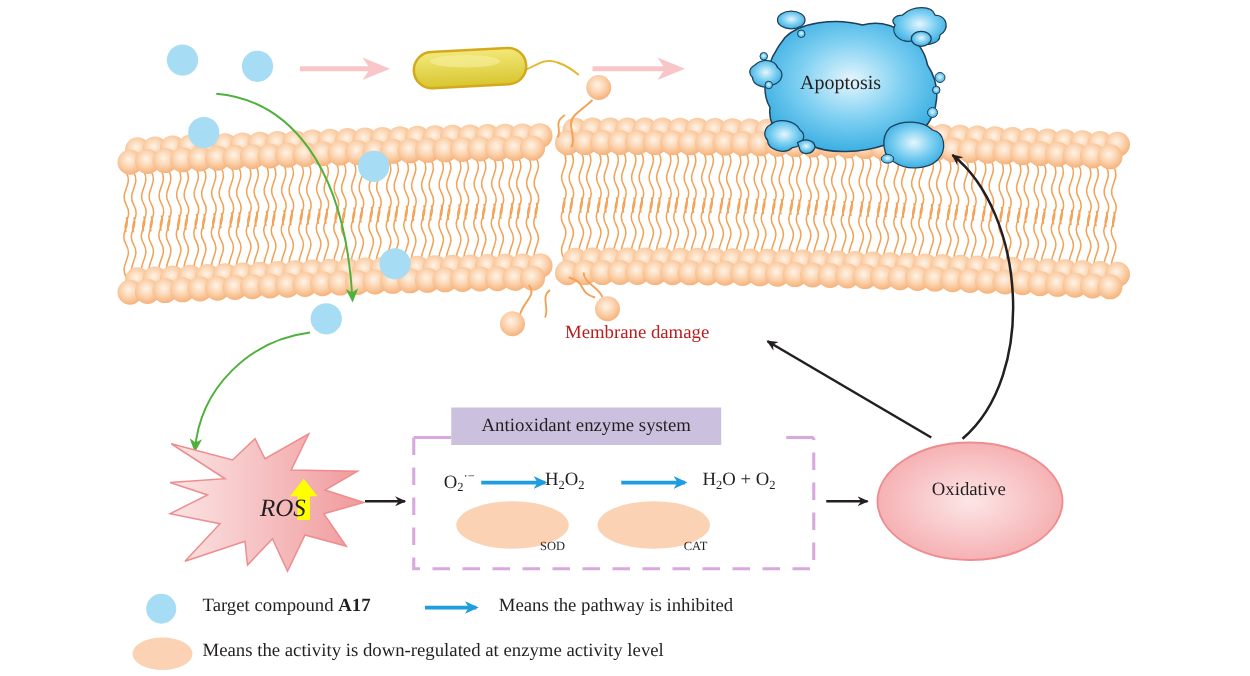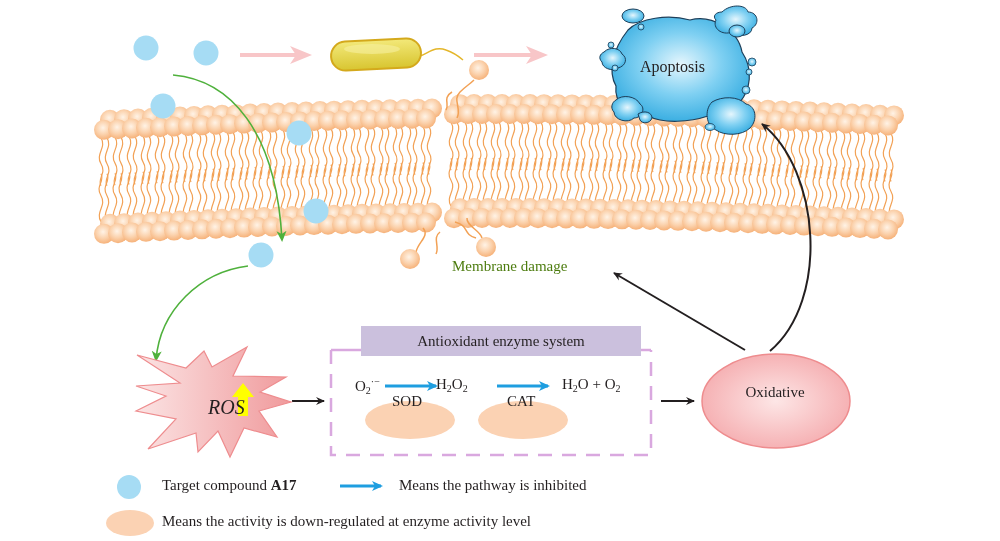--- a/index.html
+++ b/index.html
@@ -1,27 +1,27 @@
 <!DOCTYPE html>
 <html><head>
 <meta charset="utf-8">
 <style>
   html, body { margin: 0; padding: 0; background: #ffffff; }
   body { width: 1000px; height: 541px; position: relative; overflow: hidden; font-family: "Liberation Serif", "DejaVu Serif", serif; }
   #diagram { position: absolute; left: 0; top: 0; width: 1000px; height: 541px; }
   .lbl { position: absolute; color: #231f20; font-family: "Liberation Serif", "DejaVu Serif", serif; white-space: nowrap; }
   .apop-label { left: 640px; top: 58px; font-size: 16px; text-align: center; }
-  .damage-label { left: 452px; top: 258px; font-size: 15px; color: #4d7c0f; }
-  .enzyme-header { position: absolute; left: 361px; top: 326px; width: 280px; height: 30px; background: #cbc0dd; display: flex; align-items: center; justify-content: center; font-size: 15px; color: #231f20; }
+  .damage-label { left: 452px; top: 258px; font-size: 15px; color: #b91c1c; }
+  .enzyme-header { position: absolute; left: 361px; top: 326px; width: 216px; height: 30px; background: #cbc0dd; display: flex; align-items: center; justify-content: center; font-size: 15px; color: #231f20; }
   .ros-label { left: 208px; top: 396px; font-size: 20px; font-style: italic; }
   .ox-label { left: 700px; top: 382px; width: 150px; text-align: center; font-size: 15px; line-height: 21px; }
   .rxn { top: 376px; font-size: 15px; }
   .rxn sub { font-size: 10px; vertical-align: -3px; }
   .rxn sup { font-size: 10px; vertical-align: 6px; }
-  .enz-label { font-size: 15px; top: 393px; }
+  .enz-label { font-size: 10px; top: 432px; margin-left: 40px; }
   .legend-text { font-size: 15px; }
 </style>
 </head>
 <body>
 
 <svg id="diagram" width="1000" height="541" viewBox="0 0 1000 541" xmlns="http://www.w3.org/2000/svg">
   <defs>
     <radialGradient id="headGrad" cx="0.45" cy="0.4" r="0.6">
       <stop offset="0" stop-color="#fff3e6"></stop>
       <stop offset="0.55" stop-color="#fbd2ad"></stop>

